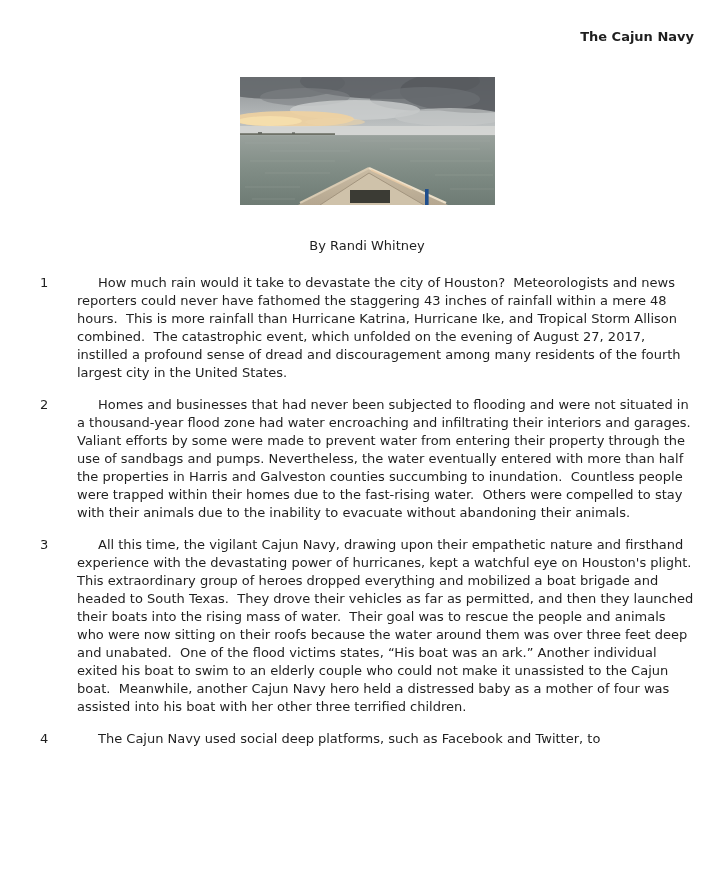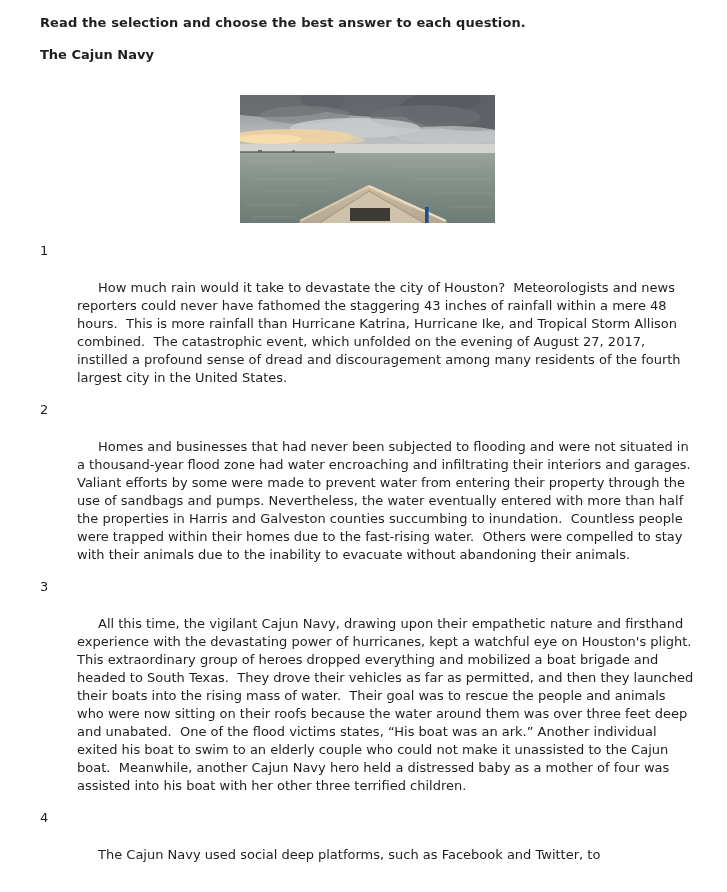--- a/index.html
+++ b/index.html
@@ -19,21 +19,21 @@
     line-height: 18px;
     box-sizing: border-box;
     padding: 14px 33px 0 40px;
   }
   .instruction {
     font-weight: bold;
     letter-spacing: 0.1px;
   }
   .passage-title {
     font-weight: bold;
-    text-align: left;
+    text-align: right;
     margin-top: 14px;
   }
   .photo-wrap {
     margin-top: 31px;
     text-align: center;
   }
   .photo-wrap svg {
     display: inline-block;
     vertical-align: top;
   }
@@ -50,29 +50,27 @@
     margin-bottom: 14px;
   }
   .para-num {
     flex: 0 0 37px;
     width: 37px;
   }
   .para-text {
     width: 617px;
     text-indent: 21px;
     white-space: pre-wrap;
-    margin-top: 37px;
   }
 </style>
 </head>
 <body>
 
 <div class="page">
 
-  <div class="instruction">Read the selection and choose the best answer to each question.</div>
 
   <div class="passage-title">The Cajun Navy</div>
 
   <div class="photo-wrap">
     <svg width="255" height="128" viewBox="0 0 255 128" role="img" aria-label="photo of a boat bow on open water">
       <defs>
         <linearGradient id="skyGrad" x1="0" y1="0" x2="0" y2="1">
           <stop offset="0" stop-color="#8b8f92"></stop>
           <stop offset="0.65" stop-color="#b3b7b8"></stop>
           <stop offset="1" stop-color="#c9cccc"></stop>
@@ -133,20 +131,21 @@
         <line x1="129" y1="96" x2="184" y2="128" stroke="#a2947e" stroke-width="1"></line>
         <line x1="129" y1="91" x2="60" y2="126" stroke="#d8cab2" stroke-width="2"></line>
         <line x1="129" y1="91" x2="206" y2="126" stroke="#ecdfc8" stroke-width="2.4"></line>
         <line x1="131" y1="93" x2="172" y2="112" stroke="#e9cba6" stroke-width="1.4" opacity="0.9"></line>
         <rect x="110" y="113" width="40" height="13" fill="#3b3b34"></rect>
         <rect x="185" y="112" width="3.6" height="16" fill="#1f4e8c"></rect>
       </g>
     </svg>
   </div>
 
+  <div class="byline">By Randi Whitney</div>
 
   <div class="paragraphs">
 
     <div class="para-row">
       <div class="para-num">1</div>
       <div class="para-text">How much rain would it take to devastate the city of Houston?  Meteorologists and news reporters could never have fathomed the staggering 43 inches of rainfall within a mere 48 hours.  This is more rainfall than Hurricane Katrina, Hurricane Ike, and Tropical Storm Allison combined.  The catastrophic event, which unfolded on the evening of August 27, 2017, instilled a profound sense of dread and discouragement among many residents of the fourth largest city in the United States.</div>
     </div>
 
     <div class="para-row">
       <div class="para-num">2</div>

